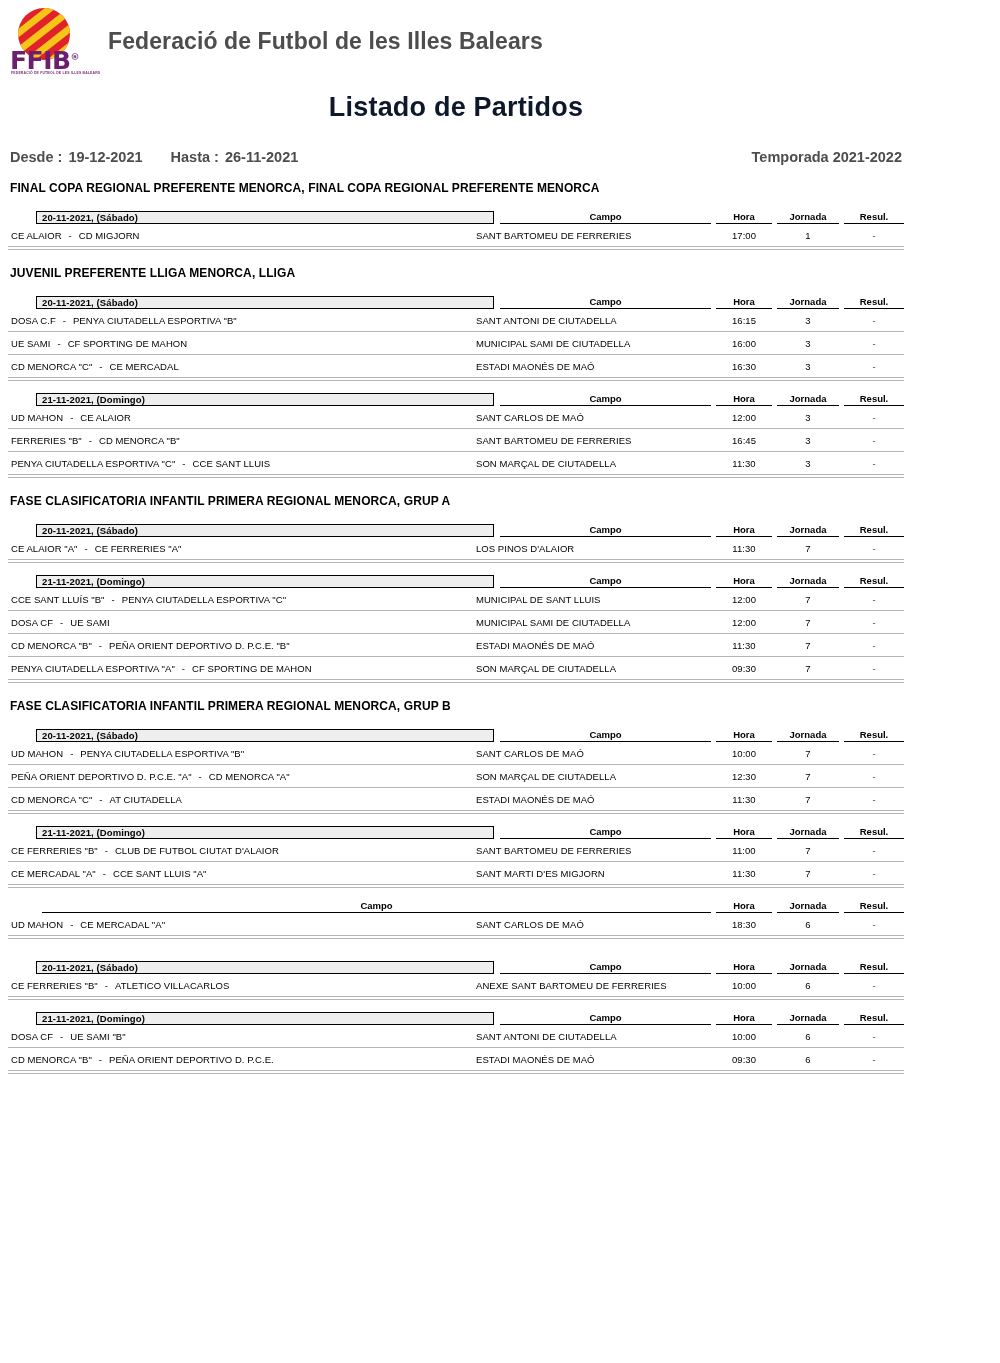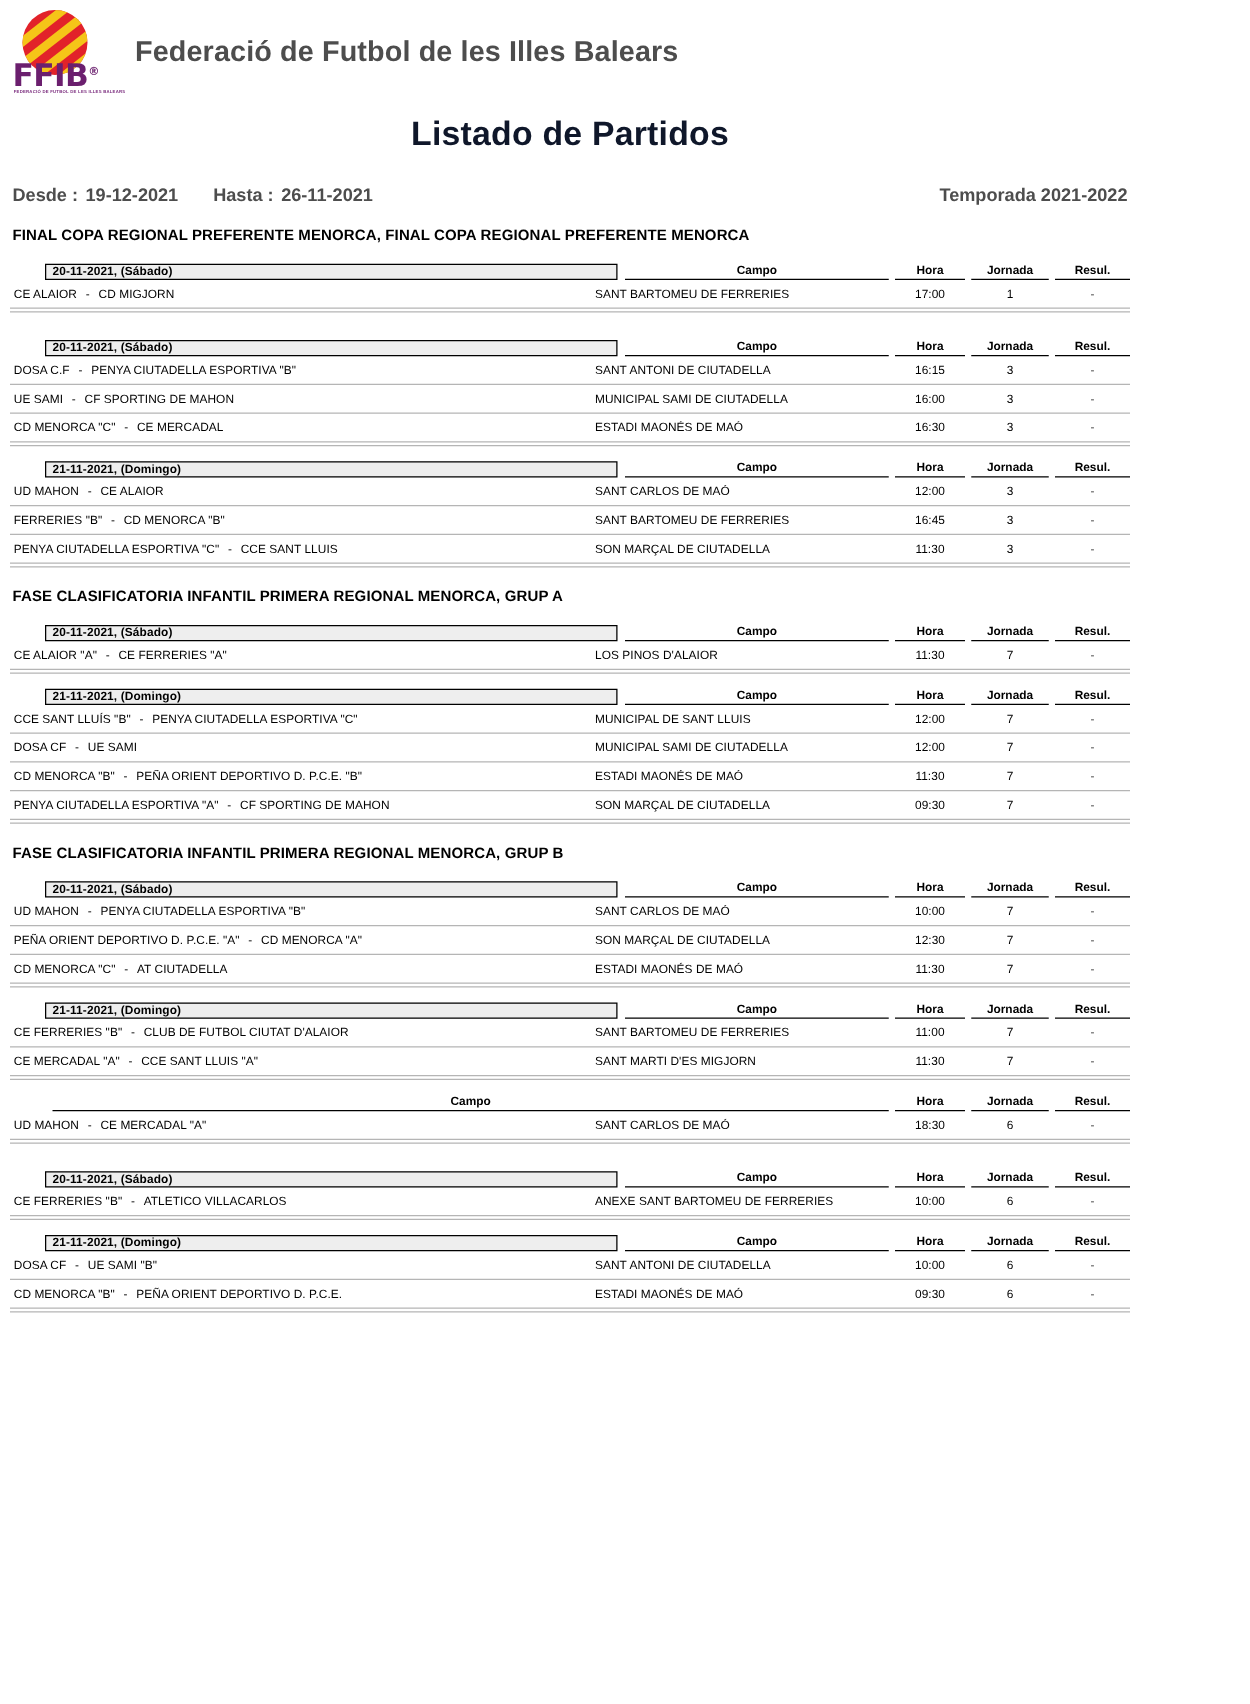--- a/index.html
+++ b/index.html
@@ -212,20 +212,21 @@
             <div class="c-match"><span>CE ALAIOR</span><span class="sep">-</span><span>CD MIGJORN</span></div>
             <div class="c-campo">SANT BARTOMEU DE FERRERIES</div>
             <div class="c-hora">17:00</div>
             <div class="c-jornada">1</div>
             <div class="c-resul">-</div>
           </div>
           <div class="group-end"></div>
         </div>
       </div>
       <div class="competition">
+        <div class="comp-title">JUVENIL PREFERENTE LLIGA MENORCA, LLIGA</div>
         <div class="date-group">
           <div class="dg-head">
             <div class="dg-date">20-11-2021,  (Sábado)</div>
             <div class="dg-spacer"></div>
             <div class="hcell campo">Campo</div>
             <div class="hcell hora">Hora</div>
             <div class="hcell jornada">Jornada</div>
             <div class="hcell resul">Resul.</div>
           </div>
           <div class="row">

